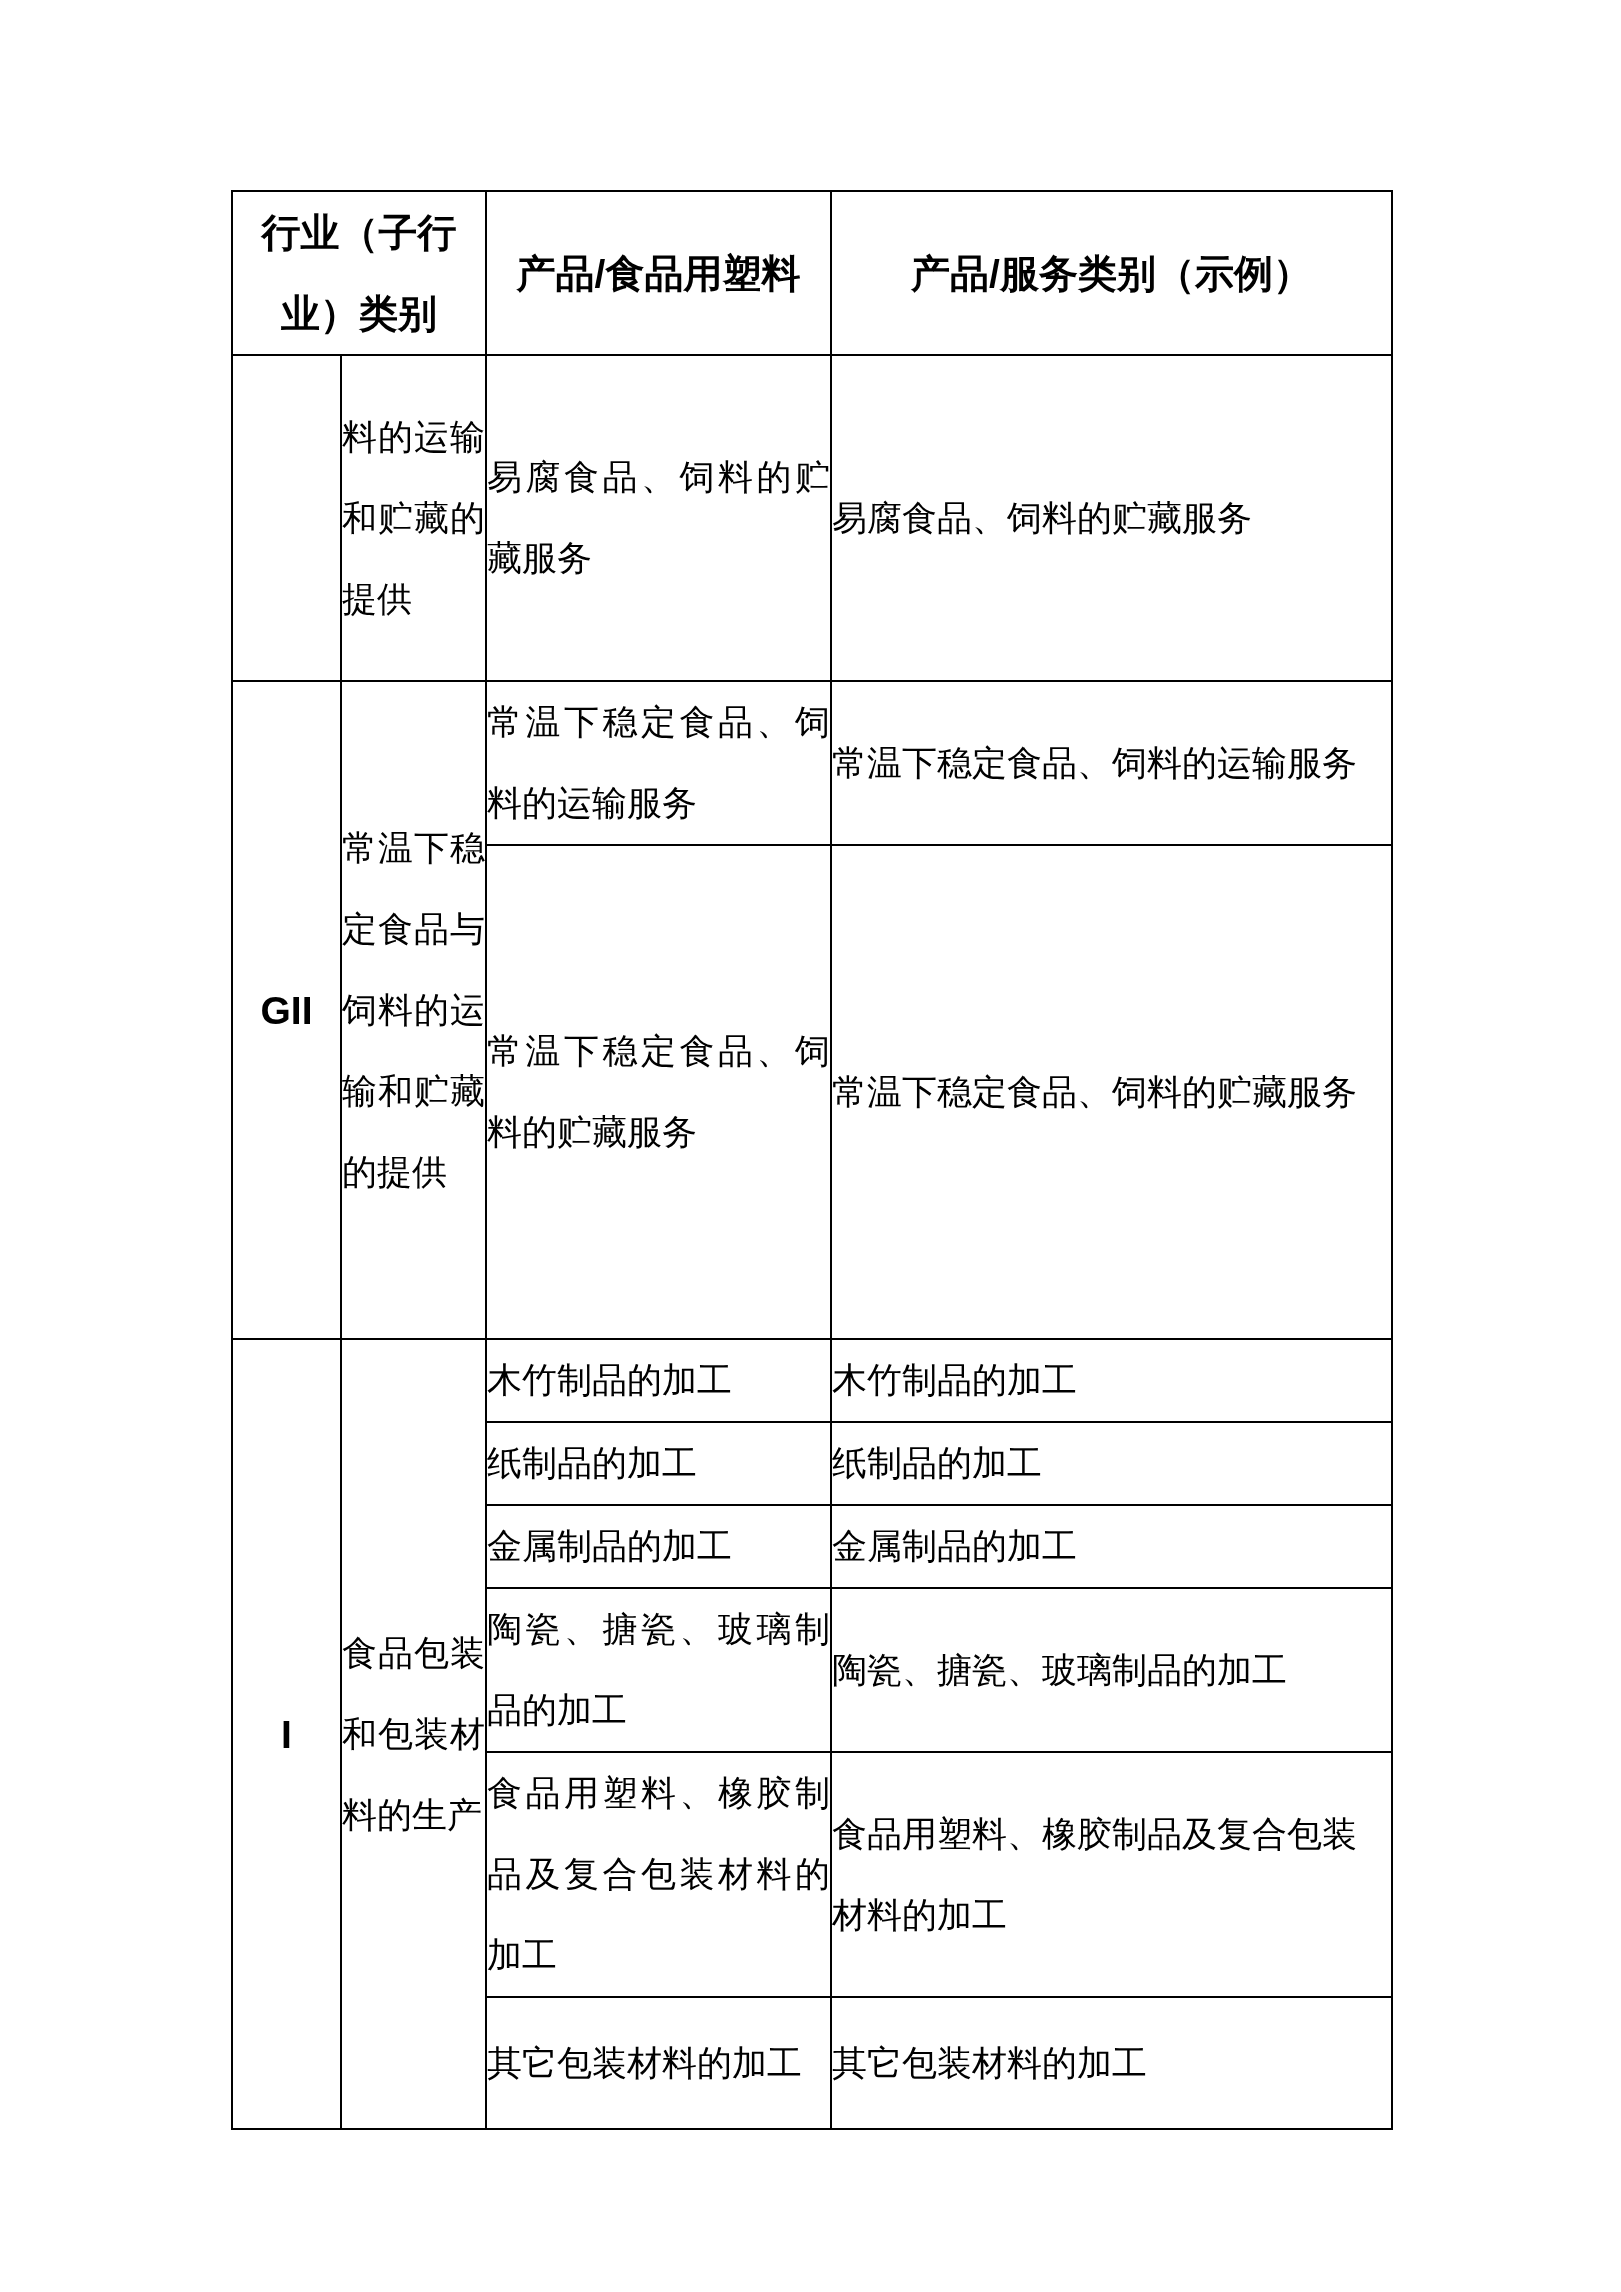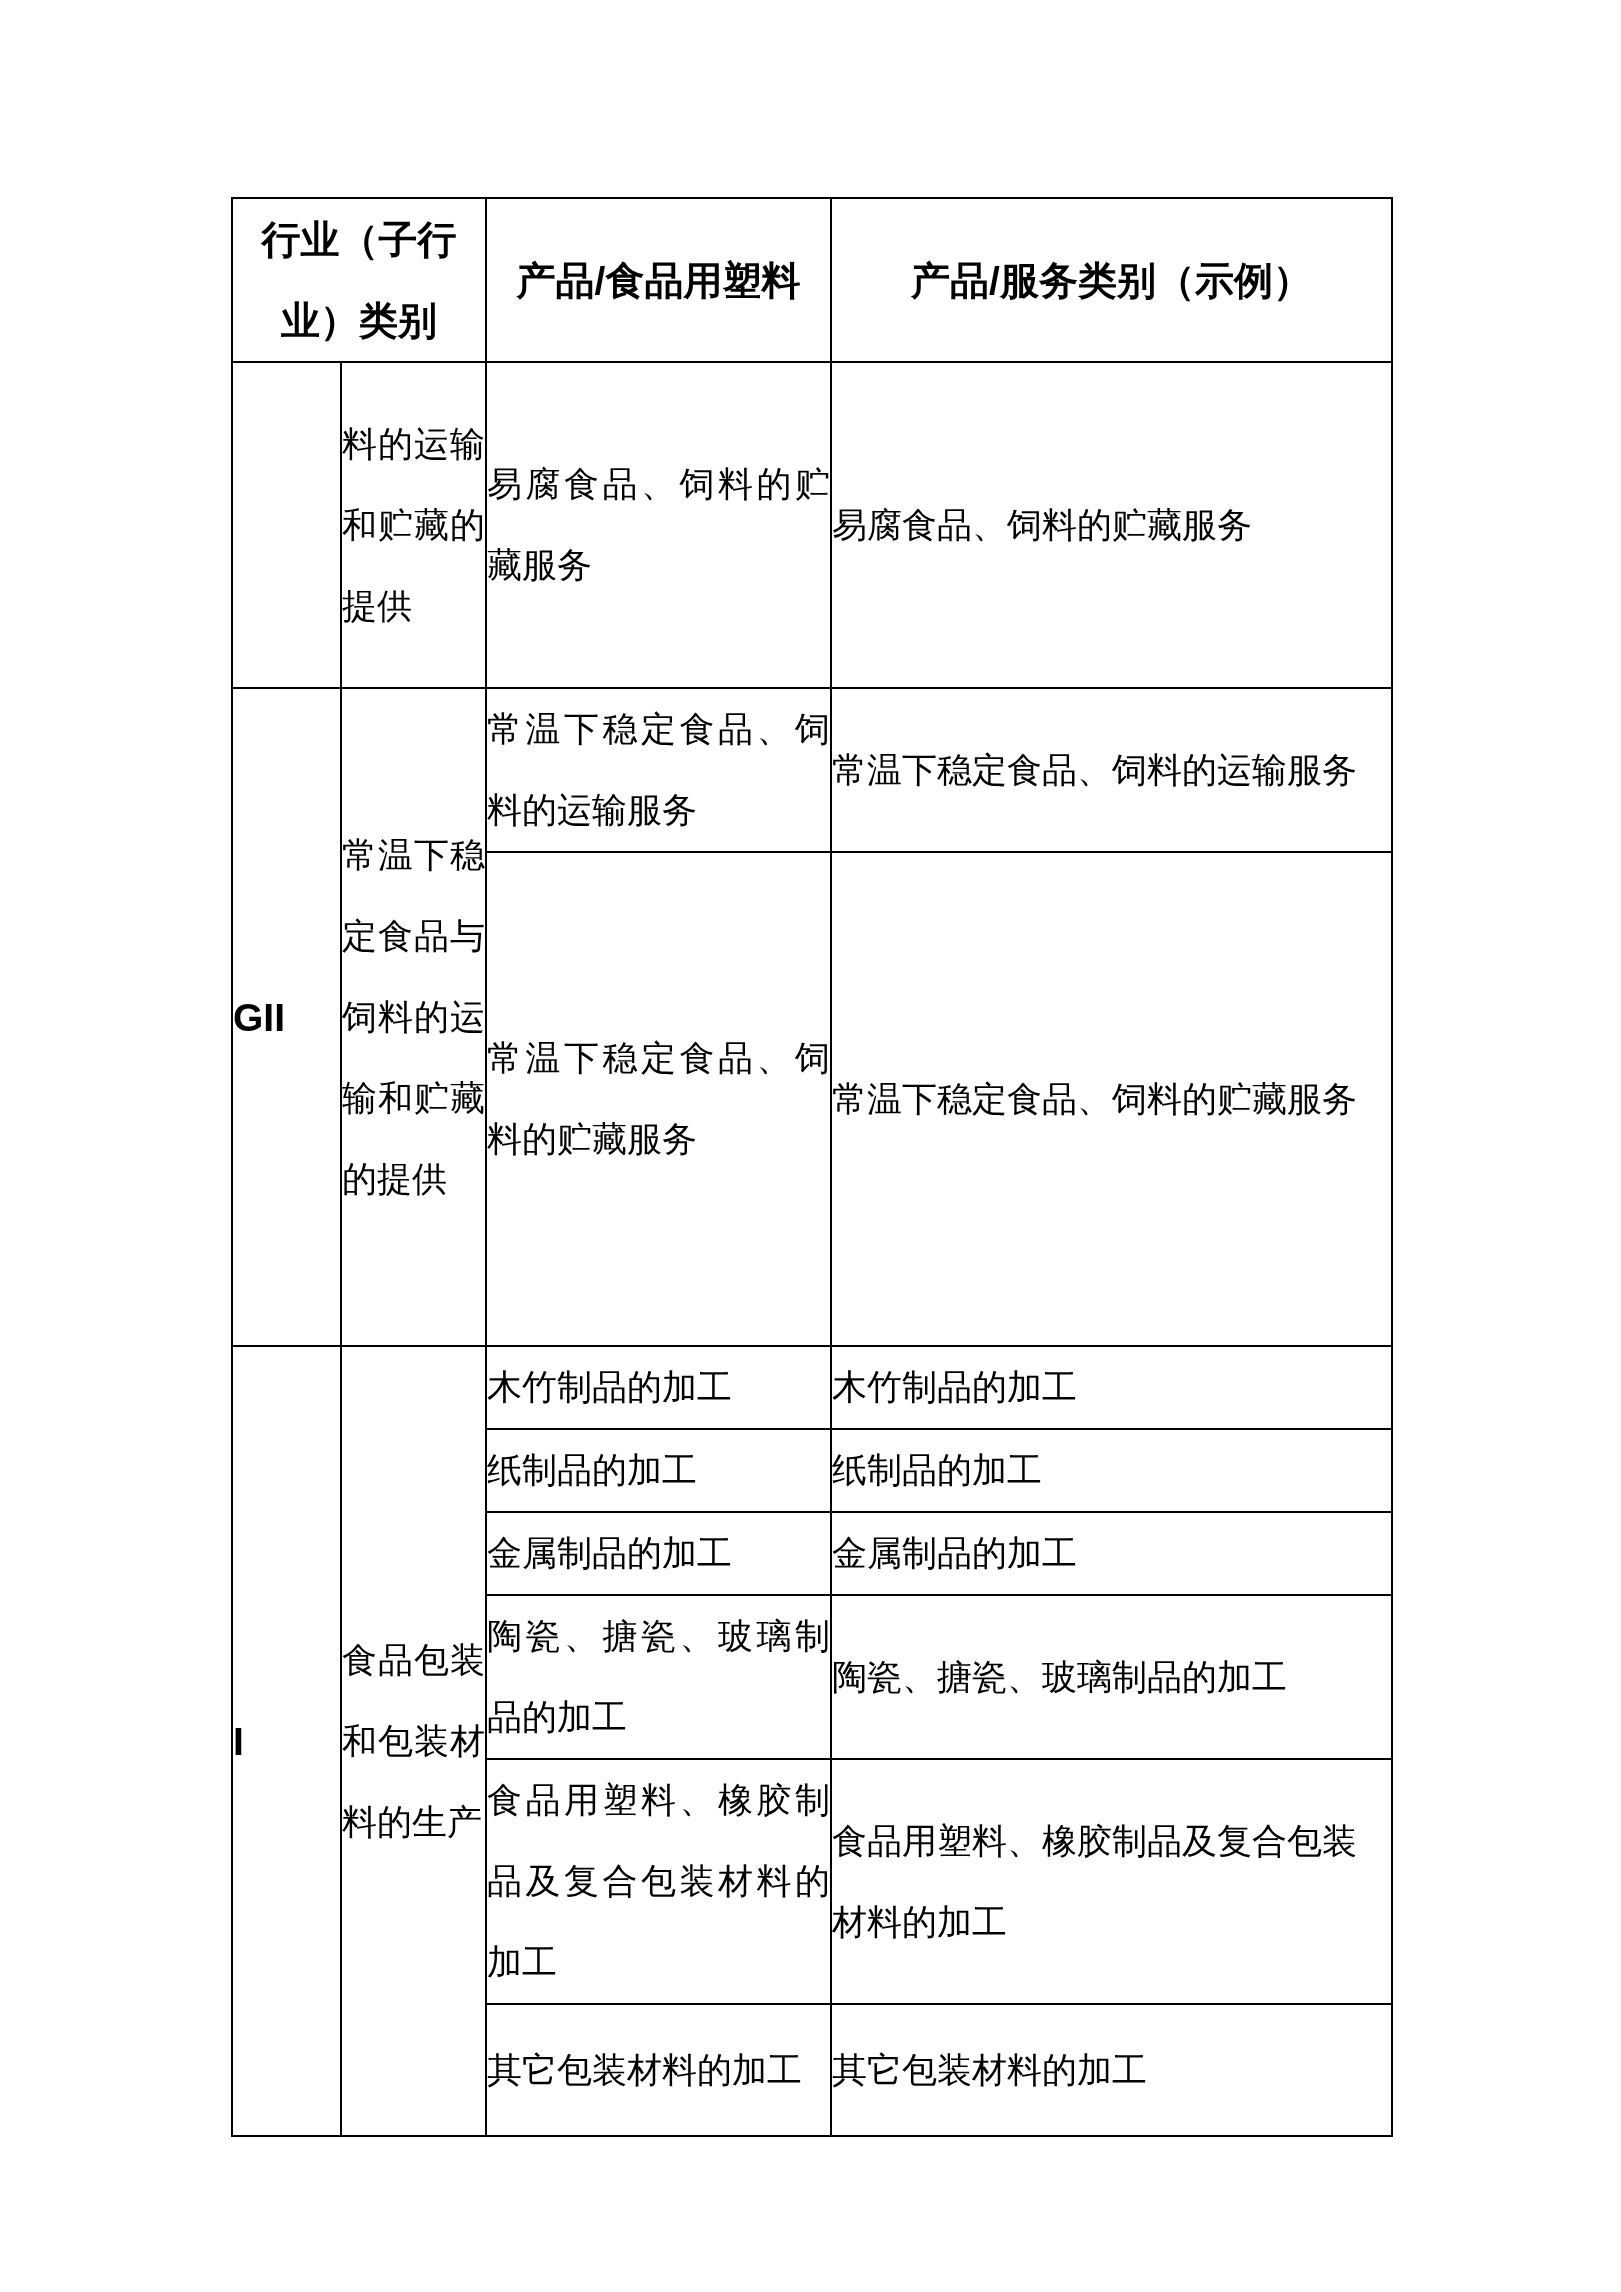--- a/index.html
+++ b/index.html
@@ -10,21 +10,21 @@
   body {
     width: 1621px;
     height: 2293px;
     position: relative;
     font-family: "Liberation Serif", serif;
     color: #000000;
   }
   table.doc-table {
     position: absolute;
     left: 231px;
-    top: 197px;
+    top: 190px;
     width: 1160px;
     border-collapse: collapse;
     table-layout: fixed;
   }
   .doc-table td, .doc-table th {
     border: 2.9px solid #000000;
     vertical-align: middle;
     overflow: hidden;
     padding: 0;
   }
@@ -37,20 +37,21 @@
     text-align: center;
     padding: 0 11.8px;
     word-break: break-all;
   }
   
   .c-code {
     font-family: "Liberation Sans", sans-serif;
     font-weight: bold;
     font-size: 39px;
     line-height: 81px;
+    text-align: center;
   }
   
   .c-subind {
     font-size: 35px;
     line-height: 81px;
     text-align: justify;
     padding: 0 11.8px;
     word-break: break-all;
   }
   

